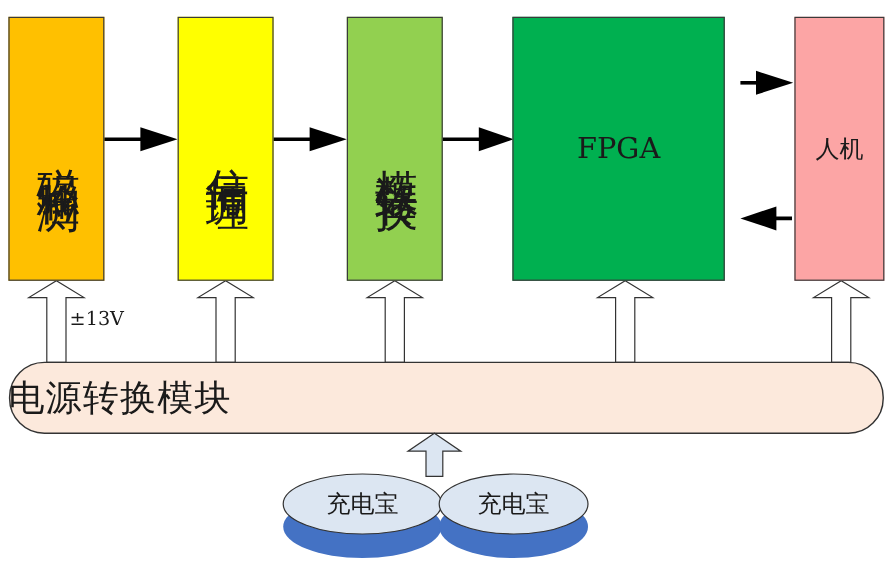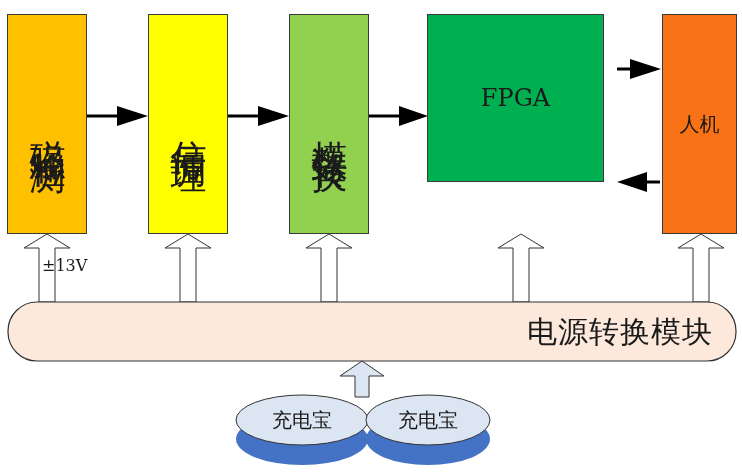--- a/index.html
+++ b/index.html
@@ -74,27 +74,27 @@
 
 <div class="box" id="blk0" style="left: 7px; top: 14px; width: 80px; height: 220px; background: rgb(255, 192, 0);">
   <span class="vtext">磁强检测</span>
 </div>
 <div class="box" id="blk1" style="left: 148px; top: 14px; width: 80px; height: 220px; background: rgb(255, 255, 0);">
   <span class="vtext">信号调理</span>
 </div>
 <div class="box" id="blk2" style="left: 289px; top: 14px; width: 80px; height: 220px; background: rgb(146, 208, 80);">
   <span class="vtext">模数转换</span>
 </div>
-<div class="box" id="blk3" style="left: 427px; top: 14px; width: 177px; height: 168px; background: rgb(0, 176, 80);">
+<div class="box" id="blk3" style="left: 427px; top: 14px; width: 177px; height: 220px; background: rgb(0, 176, 80);">
   <span class="htext">FPGA</span>
 </div>
-<div class="box" id="blk4" style="left: 662px; top: 14px; width: 75px; height: 220px; background: #f97316;">
+<div class="box" id="blk4" style="left: 662px; top: 14px; width: 75px; height: 220px; background: #fca5a5;">
   <div class="hci-text">
     <div>人机</div>
   </div>
 </div>
 
-<div class="label-abs" style="left:42px; top:256px; font-size:16px;">±13V</div>
+<div class="label-abs" style="left:58px; top:256px; font-size:16px;">±13V</div>
 
-<div class="label-abs" style="left:17px; width:696px; top:312px; text-align:right; font-size:30px; letter-spacing:1px;">电源转换模块</div>
+<div class="label-abs" style="left:7px; width:696px; top:312px; text-align:left; font-size:30px; letter-spacing:1px;">电源转换模块</div>
 
 <div class="label-abs" style="left:252px; width:100px; top:407px; text-align:center; font-size:20px;">充电宝</div>
 <div class="label-abs" style="left:378px; width:100px; top:407px; text-align:center; font-size:20px;">充电宝</div>
 
 </body></html>

